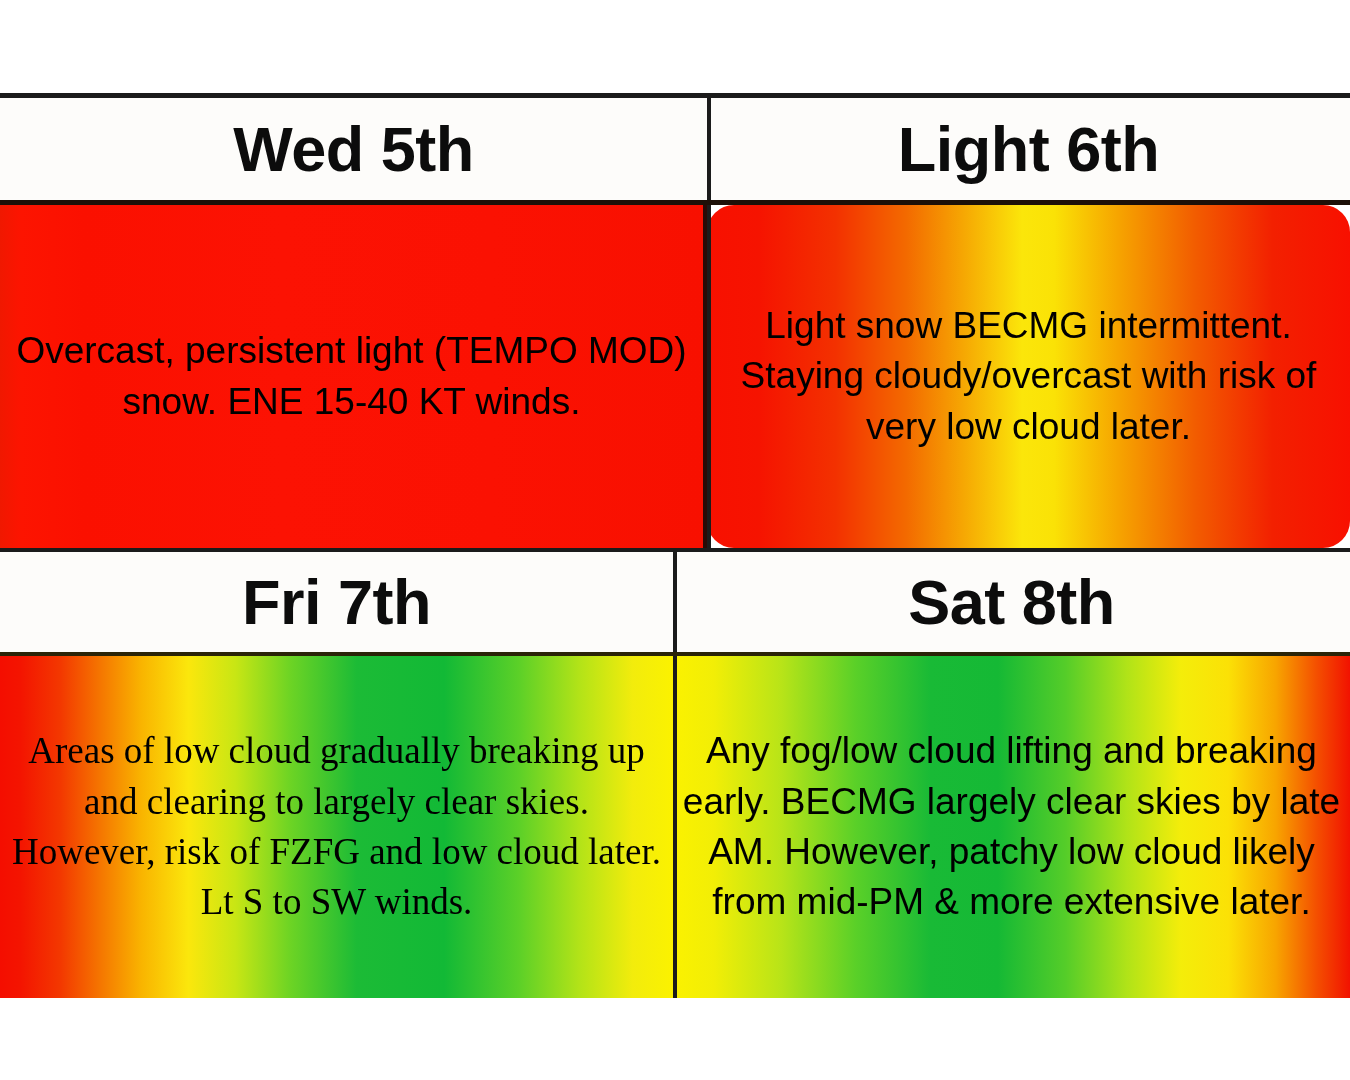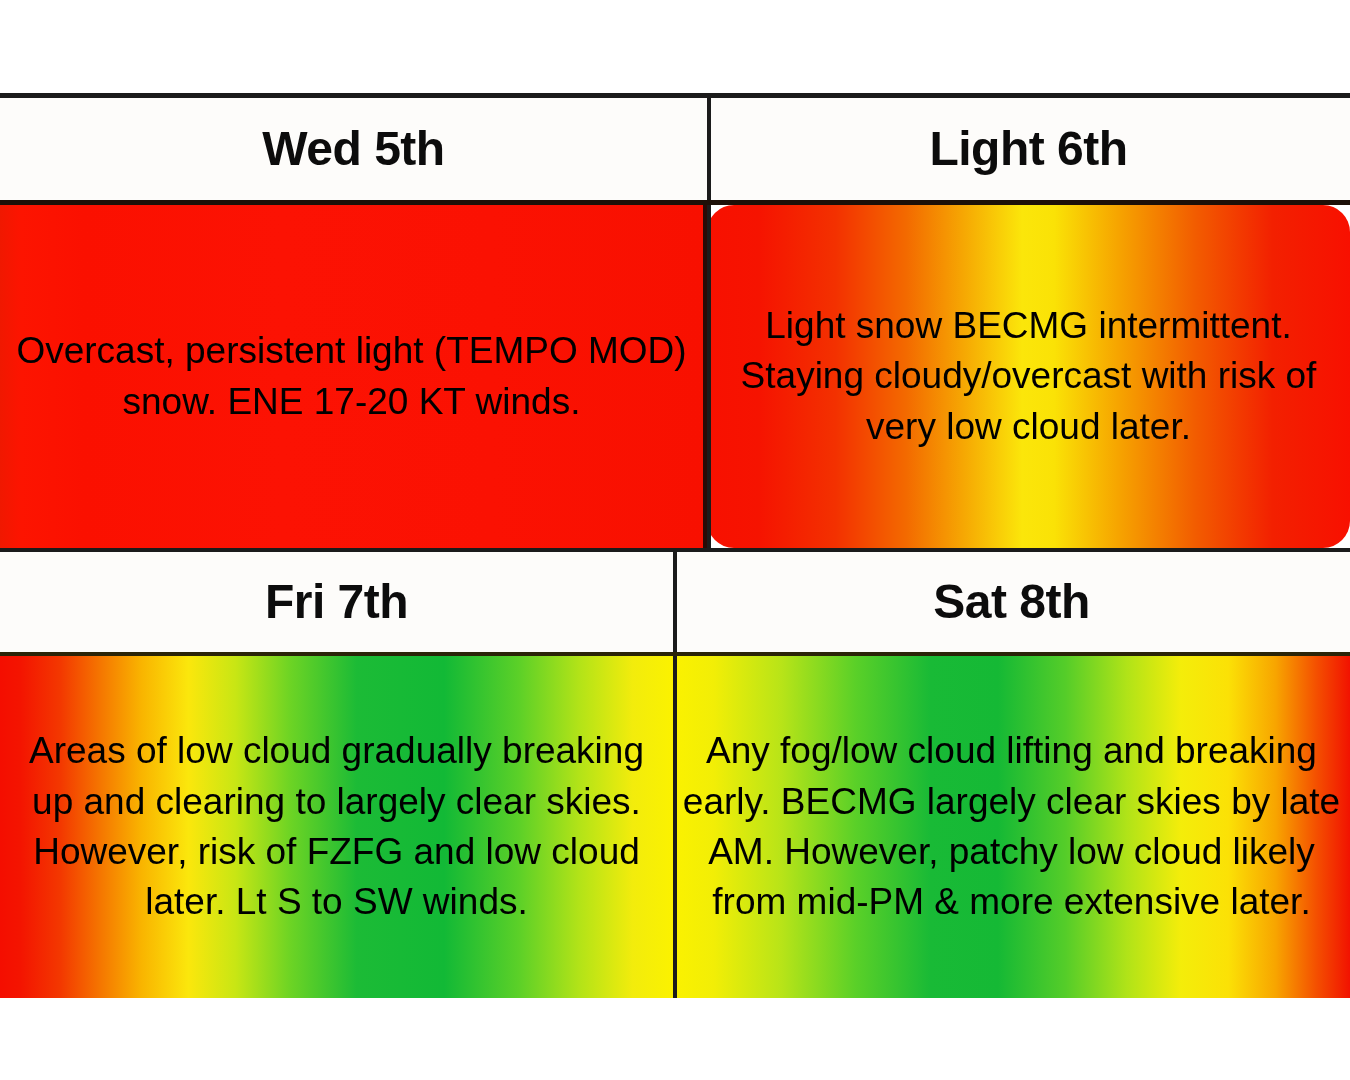--- a/index.html
+++ b/index.html
@@ -59,21 +59,21 @@
   }
 
   .day-header-cell {
     display: flex;
     align-items: center;
     justify-content: center;
     box-sizing: border-box;
     height: 100%;
   }
   .day-header-cell .day-label {
-    font-size: 48px;
+    font-size: 63px;
     font-weight: bold;
     color: #0c0c0c;
     letter-spacing: -0.5px;
     white-space: nowrap;
     line-height: 1;
   }
 
   
   .forecast-band {
     position: relative;
@@ -135,20 +135,21 @@
       #f32000 88%, #f81000 100%);
     border-radius: 27px;
   }
   .fill-fri {
     background: linear-gradient(to right,
       #f40e00 0%, #f41400 3%, #f33800 9%,
       #f57700 15%, #f9b400 21%, #fbe70c 28%,
       #c8e614 35%, #6ed424 43%, #1cbb36 53%,
       #12b936 66%, #5bd028 77%, #b2e318 86%,
       #f2ec0c 94%, #fbf200 100%);
+    font-family: Liberation Serif, serif;
   }
   .fill-sat {
     background: linear-gradient(to right,
       #fbf200 0%, #f2ee06 6%, #b8e418 16%,
       #5ad028 27%, #19ba36 38%, #15b935 48%,
       #55cd29 58%, #b0e318 67%, #f4ed0a 75%,
       #fbe106 82%, #f8a500 89%, #f45000 95%,
       #f21200 100%);
   }
 </style>
@@ -166,21 +167,21 @@
           <span class="day-label">Wed 5th</span>
         </div>
         <div class="day-header-cell r1-c2">
           <span class="day-label">Light 6th</span>
         </div>
         <div class="col-divider" style="left:707px;"></div>
       </div>
 
       <div class="forecast-band">
         <div class="forecast-cell r1-c1 fill-wed">
-          <span class="forecast-text">Overcast, persistent light (TEMPO MOD) snow. ENE 17-20 KT winds.</span>
+          <span class="forecast-text">Overcast, persistent light (TEMPO MOD) snow. ENE 15-40 KT winds.</span>
         </div>
         <div class="forecast-cell r1-c2 fill-thurs">
           <span class="forecast-text">Light snow BECMG intermittent. Staying cloudy/overcast with risk of very low cloud later.</span>
         </div>
         <div class="col-divider" style="left:707px;"></div>
       </div>
 
     </div>
 
     <div class="forecast-row row-2">

